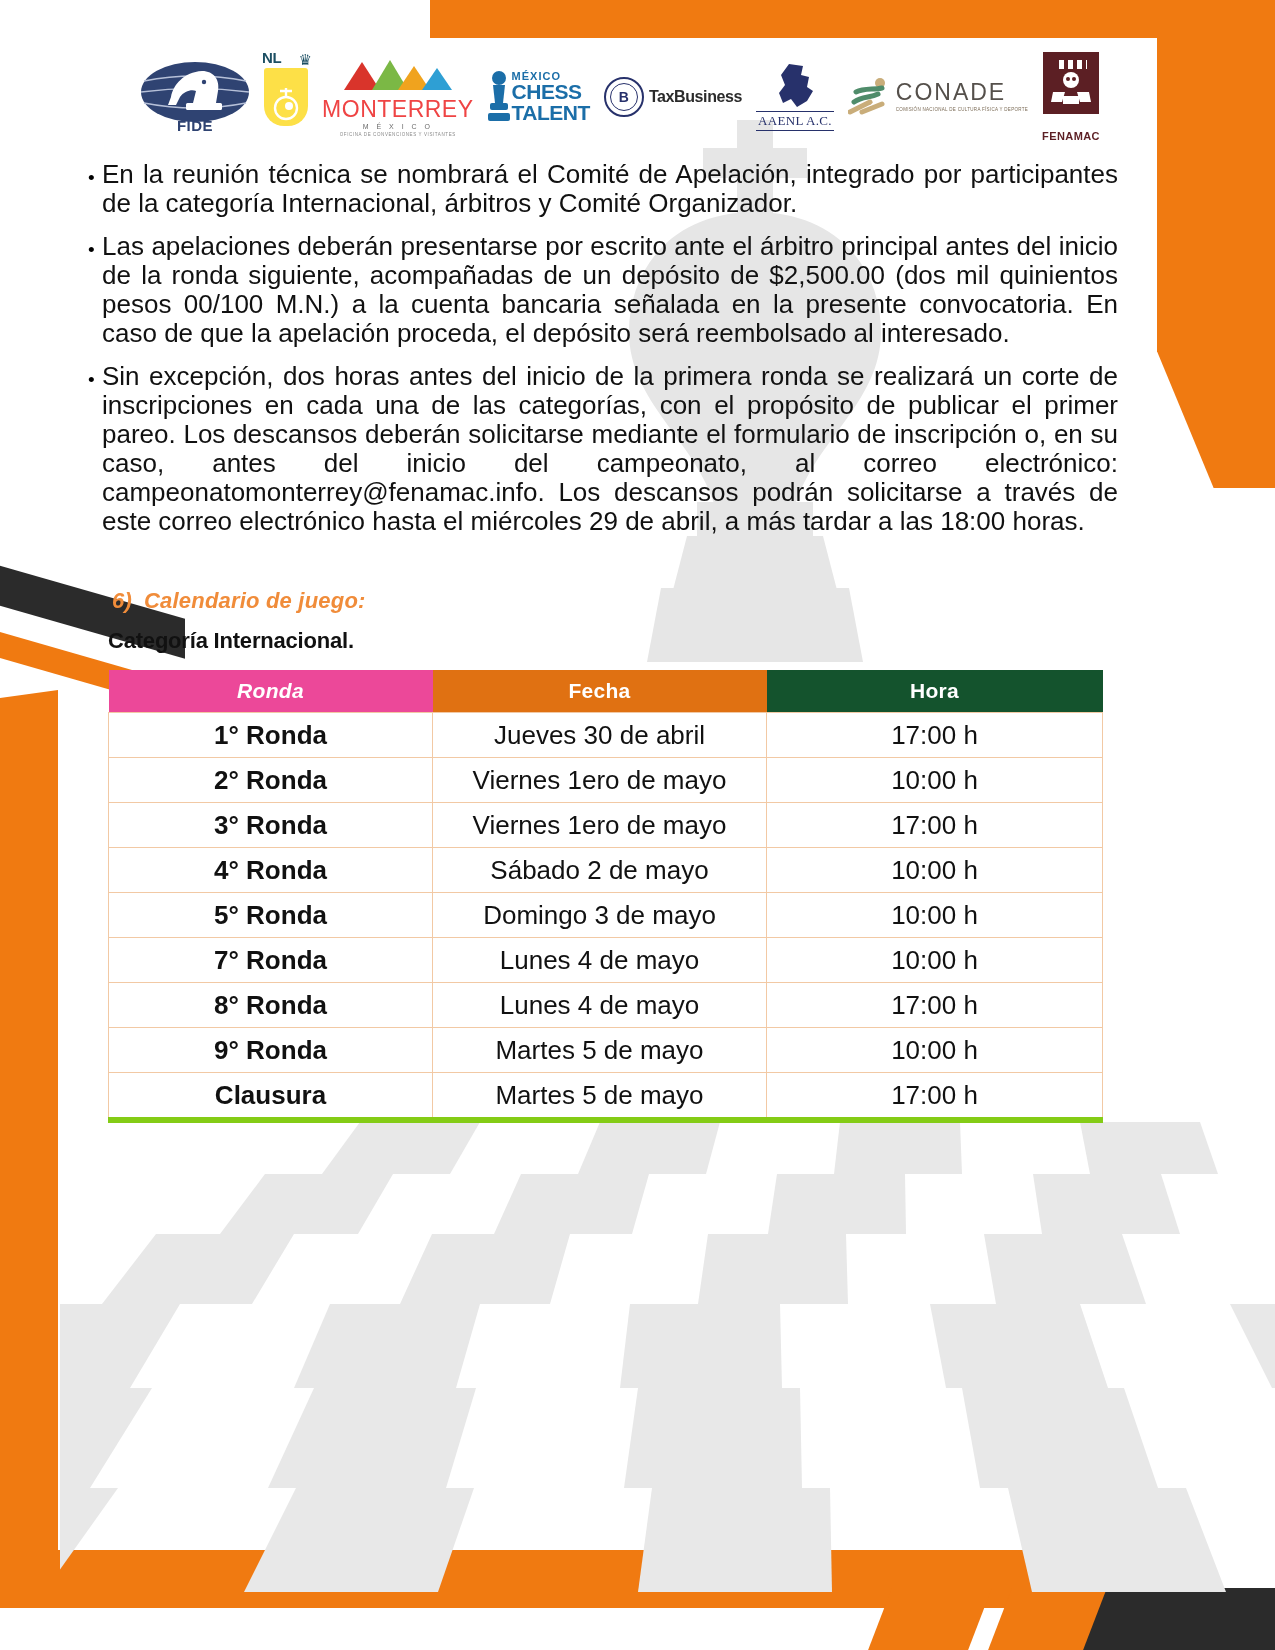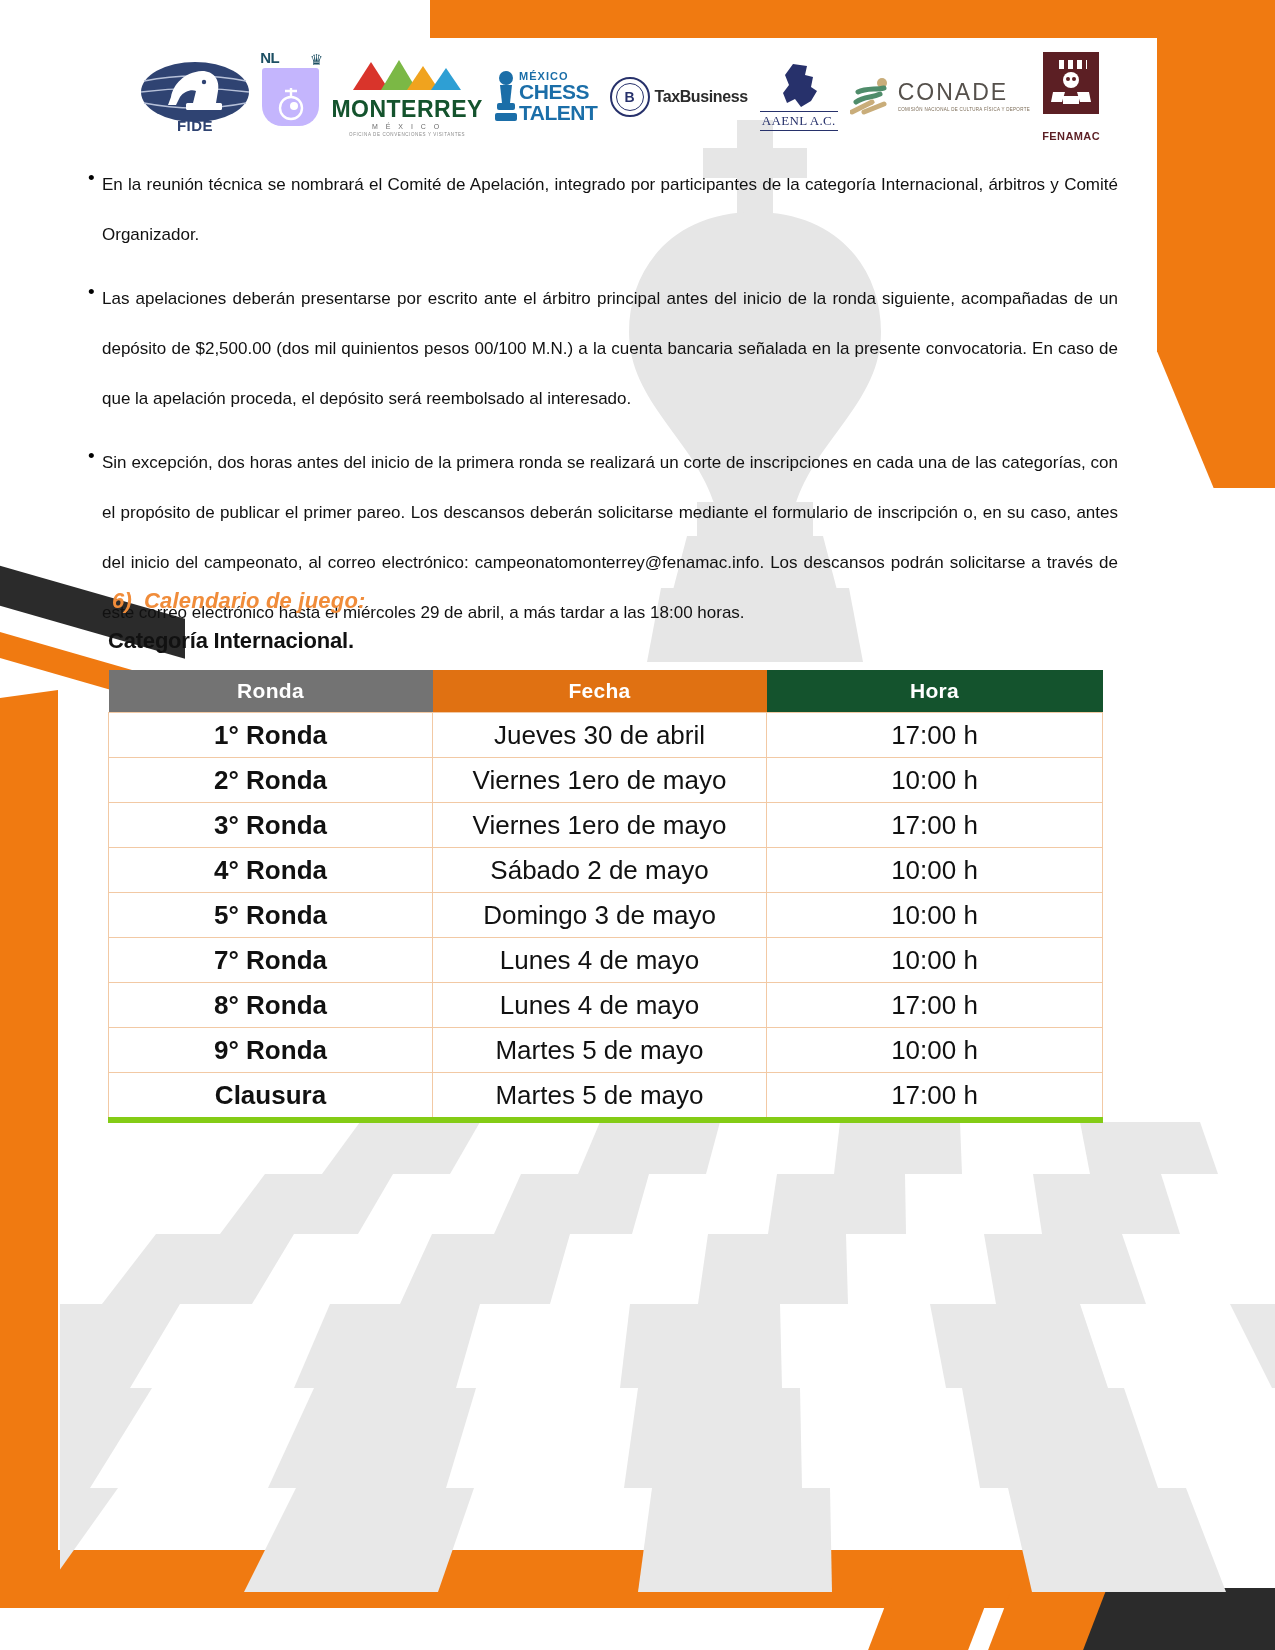--- a/index.html
+++ b/index.html
@@ -48,28 +48,28 @@
 
   
   #logobar{position:absolute;top:52px;left:140px;width:960px;height:90px;
     display:flex;align-items:center;justify-content:space-between;}
   .logo{display:flex;align-items:center;justify-content:center;}
 
   .fide-wrap{flex-direction:column;}
   .fide-label{font-size:15px;font-weight:bold;color:#2f4372;letter-spacing:.5px;
     margin-top:-6px;}
 
-  .nl-shield{width:57px;height:58px;background:#c4b5fd;
+  .nl-shield{width:44px;height:58px;background:#fde047;
     border-radius:3px 3px 20px 20px;position:relative;
     display:flex;align-items:flex-end;justify-content:center;}
   .nl-txt{position:absolute;top:-19px;left:-2px;font-size:15px;font-weight:bold;
     color:#1c4f63;letter-spacing:-.5px;}
   .nl-crown{position:absolute;top:-17px;right:-4px;font-size:15px;color:#1c4f63;}
 
-  .mty-txt{font-size:23px;font-weight:bold;color:#14532d;letter-spacing:.5px;line-height:1;margin-top:8px;}
+  .mty-txt{font-size:23px;font-weight:normal;color:#ef4444;letter-spacing:.5px;line-height:1;margin-top:8px;}
   .mty-sub{font-size:7px;color:#6b6b6b;letter-spacing:3px;text-align:center;margin-top:2px;}
   .mty-sub2{font-size:4.5px;color:#8a8a8a;letter-spacing:.6px;text-align:center;margin-top:2px;}
 
   .mct-mex{font-size:11px;font-weight:bold;color:#1b6ea8;letter-spacing:1px;line-height:1;}
   .mct-l1{font-size:21px;font-weight:bold;color:#1b6ea8;line-height:.96;letter-spacing:-.5px;}
 
   .tax-txt{font-size:16px;font-weight:bold;color:#2b2b2b;letter-spacing:-.4px;}
   .tax-circ{width:36px;height:36px;border:2px solid #27316b;border-radius:50%;
     display:flex;align-items:center;justify-content:center;margin-right:5px;}
   .tax-inner{width:26px;height:26px;border:1.6px solid #27316b;border-radius:50%;
@@ -86,36 +86,36 @@
 
   .fen-box{width:56px;height:62px;background:#5c1f24;position:relative;
     display:flex;align-items:center;justify-content:center;}
   .fen-txt{font-size:11px;font-weight:bold;color:#5c1f24;letter-spacing:.4px;margin-top:16px;}
 
   
   #content{position:absolute;left:88px;top:160px;width:1030px;}
   .bullet-item{display:flex;margin-bottom:14px;}
   .bullet-dot{width:14px;flex:0 0 14px;font-size:19px;line-height:36px;color:#000;
     text-align:left;}
-  .bullet-text{flex:1;font-size:17px;line-height:50px;color:#111;text-align:justify;
+  .bullet-text{flex:1;font-size:26px;line-height:29px;color:#111;text-align:justify;
     text-justify:inter-word;}
 
   
   #sec-head{position:absolute;left:112px;top:588px;font-size:22px;font-weight:bold;
     font-style:italic;color:#f08c3a;letter-spacing:.2px;}
   #sec-num{margin-right:12px;}
   #cat-head{position:absolute;left:108px;top:628px;font-size:22px;font-weight:bold;
     color:#111;letter-spacing:-.2px;}
 
   
   #cal-table{position:absolute;left:108px;top:670px;width:988px;
     border-collapse:collapse;table-layout:fixed;}
   #cal-table th{height:40px;color:#fff;font-size:21px;font-weight:bold;
     text-align:center;letter-spacing:.3px;}
-  .th-ronda{background:#737373;width:322px;}
+  .th-ronda{background:#ec4899;width:322px;font-style:italic;}
   .th-fecha{background:#e07112;width:332px;}
   .th-hora{background:#14532d;width:334px;}
   #cal-table td{height:42px;font-size:26px;color:#111;text-align:center;
     border:1px solid #f2c9a4;background:#fff;}
   #cal-table td.c-ronda{font-weight:bold;}
   #cal-table tr:last-child td{border-bottom:6px solid #84cc16;}
 </style>
 </head>
 <body>
 

